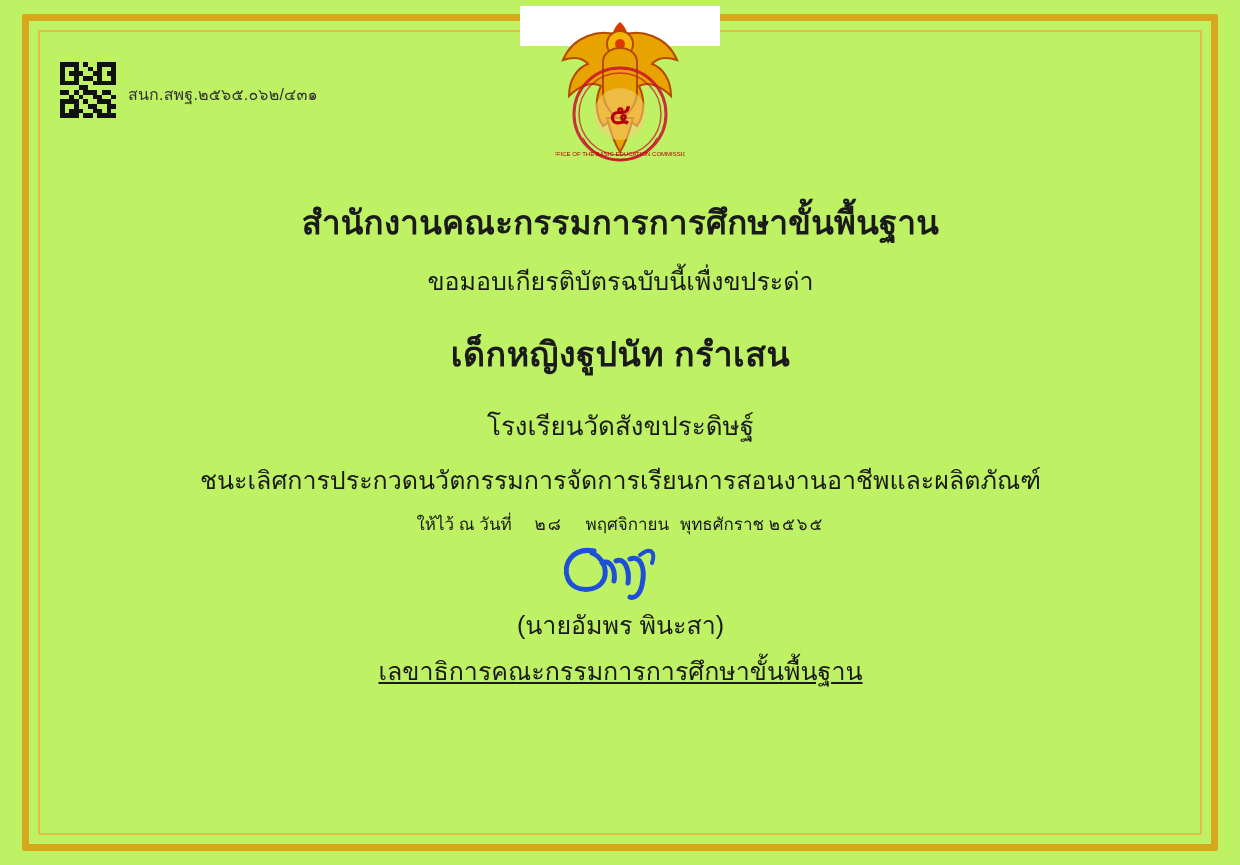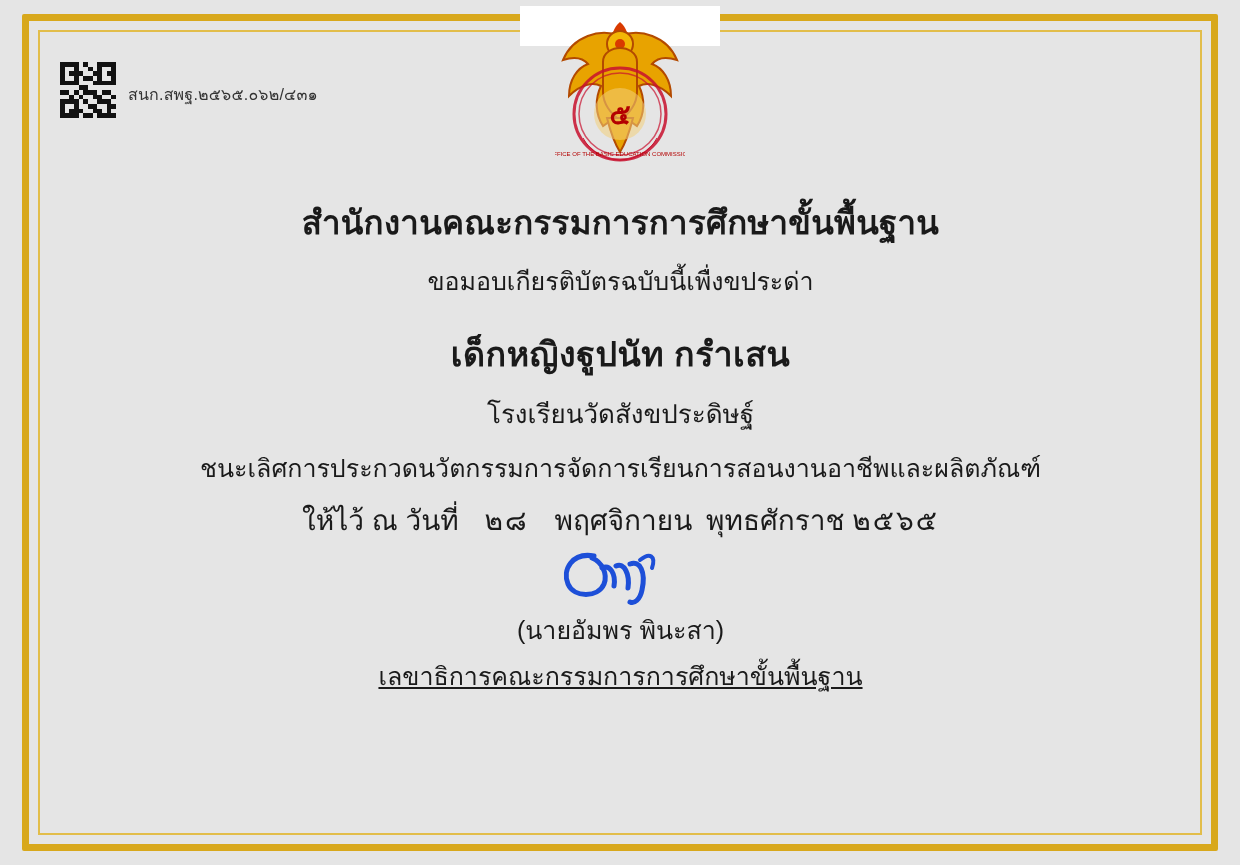--- a/index.html
+++ b/index.html
@@ -12,21 +12,21 @@
     height: 865px;
     font-family: "Liberation Sans", sans-serif;
     color: #1a1a1a;
     overflow: hidden;
   }
 
   .certificate {
     position: relative;
     width: 1240px;
     height: 865px;
-    background: #e5e5e5;
+    background: #bef264;
     box-sizing: border-box;
   }
 
   
   .border-outer {
     position: absolute;
     left: 22px;
     top: 14px;
     right: 22px;
     bottom: 14px;
@@ -107,38 +107,38 @@
     margin-bottom: 12px;
   }
   .line-sub {
     font-size: 25px;
     margin-bottom: 26px;
   }
   .line-name {
     font-size: 34px;
     font-weight: bold;
     letter-spacing: 0.5px;
-    margin-bottom: 12px;
+    margin-bottom: 24px;
   }
   .line-school {
     font-size: 26px;
     font-weight: normal;
     margin-bottom: 14px;
   }
   .line-area {
     font-size: 27px;
     font-weight: bold;
     margin-bottom: 18px;
   }
   .line-body {
     font-size: 25px;
     margin-bottom: 8px;
   }
   .line-date {
-    font-size: 28px;
+    font-size: 17px;
     margin-top: 10px;
   }
   .line-date .spaced { letter-spacing: 2px; }
   .date-day { padding: 0 18px; }
   .date-month { padding-right: 6px; }
 
   
   .signature {
     position: relative;
     height: 64px;

